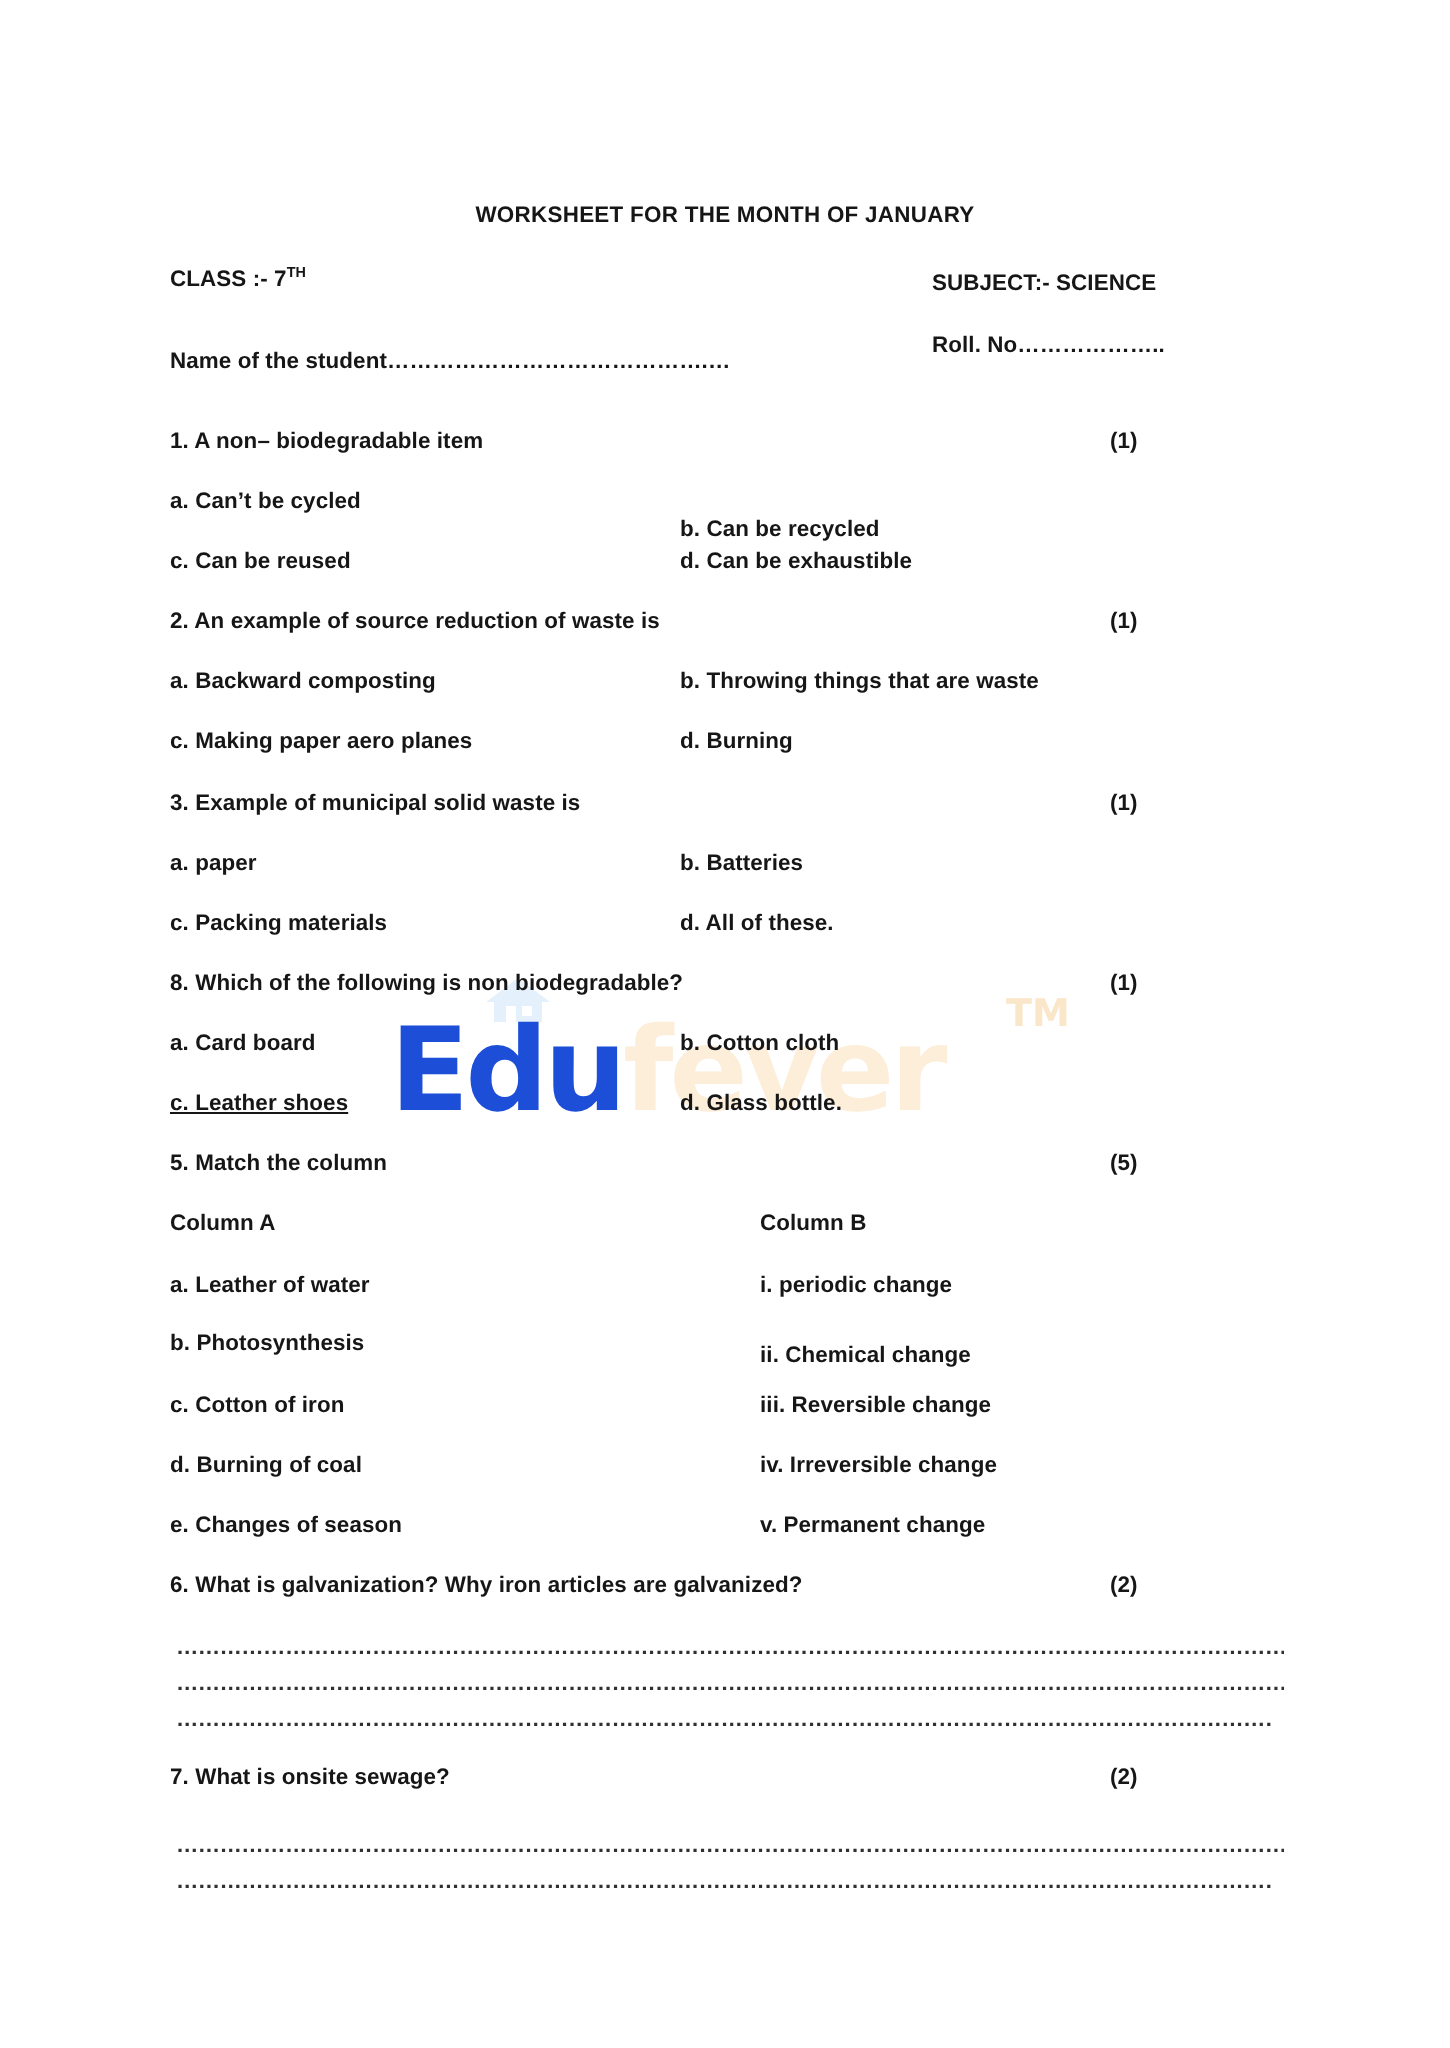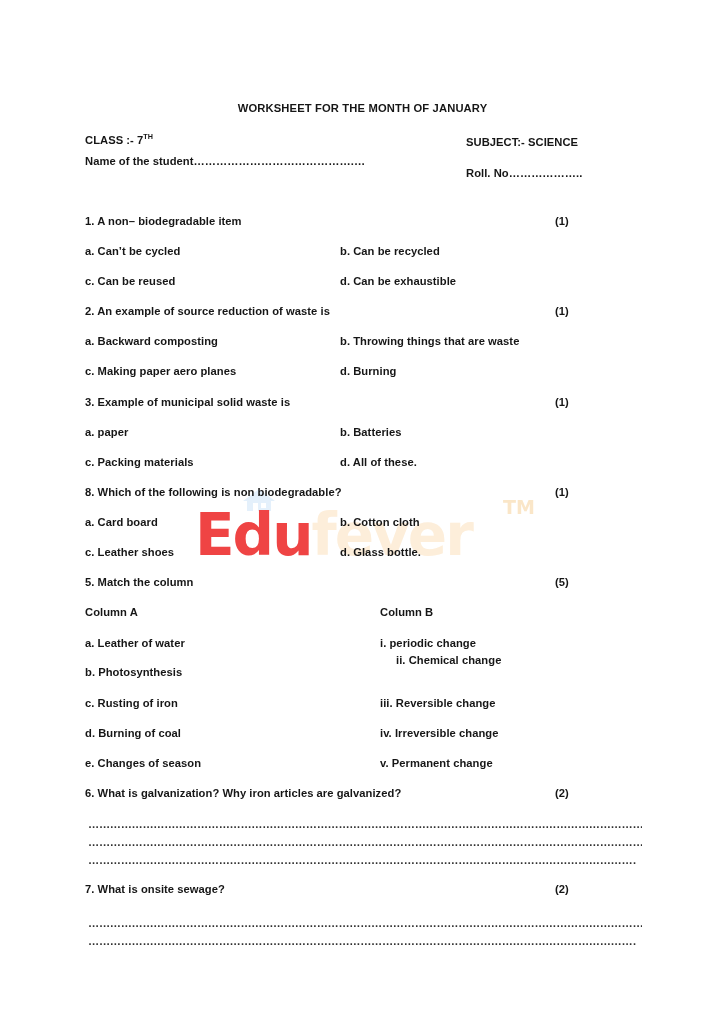--- a/index.html
+++ b/index.html
@@ -41,21 +41,21 @@
     position: absolute;
     left: 0;
     top: 18px;
     font-family: "DejaVu Sans", sans-serif;
     font-size: 58px;
     font-weight: 700;
     letter-spacing: -2px;
     line-height: 1;
     white-space: nowrap;
   }
-  .wm-edu  { color: #ef4444; }
+  .wm-edu  { color: #1d4ed8; }
   .wm-fever{ color: #fdeeda; }
   .wm-tm {
     position: absolute;
     left: 308px;
     top: 8px;
     font-family: "DejaVu Sans", sans-serif;
     font-size: 19px;
     font-weight: 700;
     color: #fae6c8;
     letter-spacing: 0px;
@@ -134,27 +134,27 @@
     <div class="wm-tm">TM</div>
   </div>
 
   <div class="content">
 
     <div class="title">WORKSHEET FOR THE MONTH OF JANUARY</div>
 
     <div class="row col-left" style="top:134px;"><span>CLASS :- 7</span><sup>TH</sup></div>
     <div class="row col-right" style="top:136px;">SUBJECT:-  SCIENCE</div>
 
-    <div class="row col-left" style="top:155px;">Name of the student…………………………………….…</div>
+    <div class="row col-left" style="top:175px;">Name of the student…………………………………….…</div>
     <div class="row col-right" style="top:167px;">Roll. No………………..</div>
 
     <div class="row col-left" style="top:215px;">1. A non– biodegradable item</div>
     <div class="row marks" style="top:215px;">(1)</div>
     <div class="row col-left" style="top:245px;">a. Can’t be cycled</div>
-    <div class="row col-mid" style="top:245px;">b. Can be recycled</div>
+    <div class="row col-mid" style="top:259px;">b. Can be recycled</div>
     <div class="row col-left" style="top:275px;"> c. Can be reused</div>
     <div class="row col-mid" style="top:275px;">d. Can be exhaustible</div>
 
     <div class="row col-left" style="top:305px;">2. An example of source reduction of waste is</div>
     <div class="row marks" style="top:305px;">(1)</div>
     <div class="row col-left" style="top:335px;">a. Backward composting</div>
     <div class="row col-mid" style="top:335px;">b. Throwing things that are waste</div>
     <div class="row col-left" style="top:365px;">c. Making paper aero planes</div>
     <div class="row col-mid" style="top:365px;">d. Burning</div>
 
@@ -162,36 +162,36 @@
     <div class="row marks" style="top:396px;">(1)</div>
     <div class="row col-left" style="top:426px;">a. paper</div>
     <div class="row col-mid" style="top:426px;">b. Batteries</div>
     <div class="row col-left" style="top:456px;text-align:center;">c. Packing materials</div>
     <div class="row col-mid" style="top:456px;">d. All of these.</div>
 
     <div class="row col-left" style="top:486px;">8. Which of the following is non biodegradable?</div>
     <div class="row marks" style="top:486px;">(1)</div>
     <div class="row col-left" style="top:516px;">a. Card board</div>
     <div class="row col-mid" style="top:516px;">b. Cotton cloth</div>
-    <div class="row col-left" style="top:546px;"> c. Leather shoes</div>
+    <div class="row col-left" style="top:546px;text-decoration:underline;"> c. Leather shoes</div>
     <div class="row col-mid" style="top:546px;">d. Glass bottle.</div>
 
     <div class="row col-left" style="top:576px;">5. Match the column</div>
     <div class="row marks" style="top:576px;">(5)</div>
 
     <div class="row col-left" style="top:606px;">Column A</div>
     <div class="row col-mid2" style="top:606px;">Column B</div>
 
     <div class="row col-left" style="top:637px;">a. Leather of water</div>
     <div class="row col-mid2" style="top:637px;">i. periodic change</div>
 
     <div class="row col-left" style="top:666px;">b. Photosynthesis</div>
-    <div class="row col-mid2" style="top:654px;margin-left:16px;">ii. Chemical change</div>
-
-    <div class="row col-left" style="top:697px;">c. Rusting of iron</div>
+    <div class="row col-mid2" style="top:672px;">ii. Chemical change</div>
+
+    <div class="row col-left" style="top:697px;">c. Cotton of iron</div>
     <div class="row col-mid2" style="top:697px;text-align:right;">iii. Reversible change</div>
 
     <div class="row col-left" style="top:727px;">d. Burning of coal</div>
     <div class="row col-mid2" style="top:727px;">iv. Irreversible change</div>
 
     <div class="row col-left" style="top:757px;">e. Changes of season</div>
     <div class="row col-mid2" style="top:757px;">v. Permanent change</div>
 
     <div class="row col-left" style="top:787px;">6. What is galvanization? Why iron articles are galvanized?</div>
     <div class="row marks" style="top:787px;">(2)</div>

